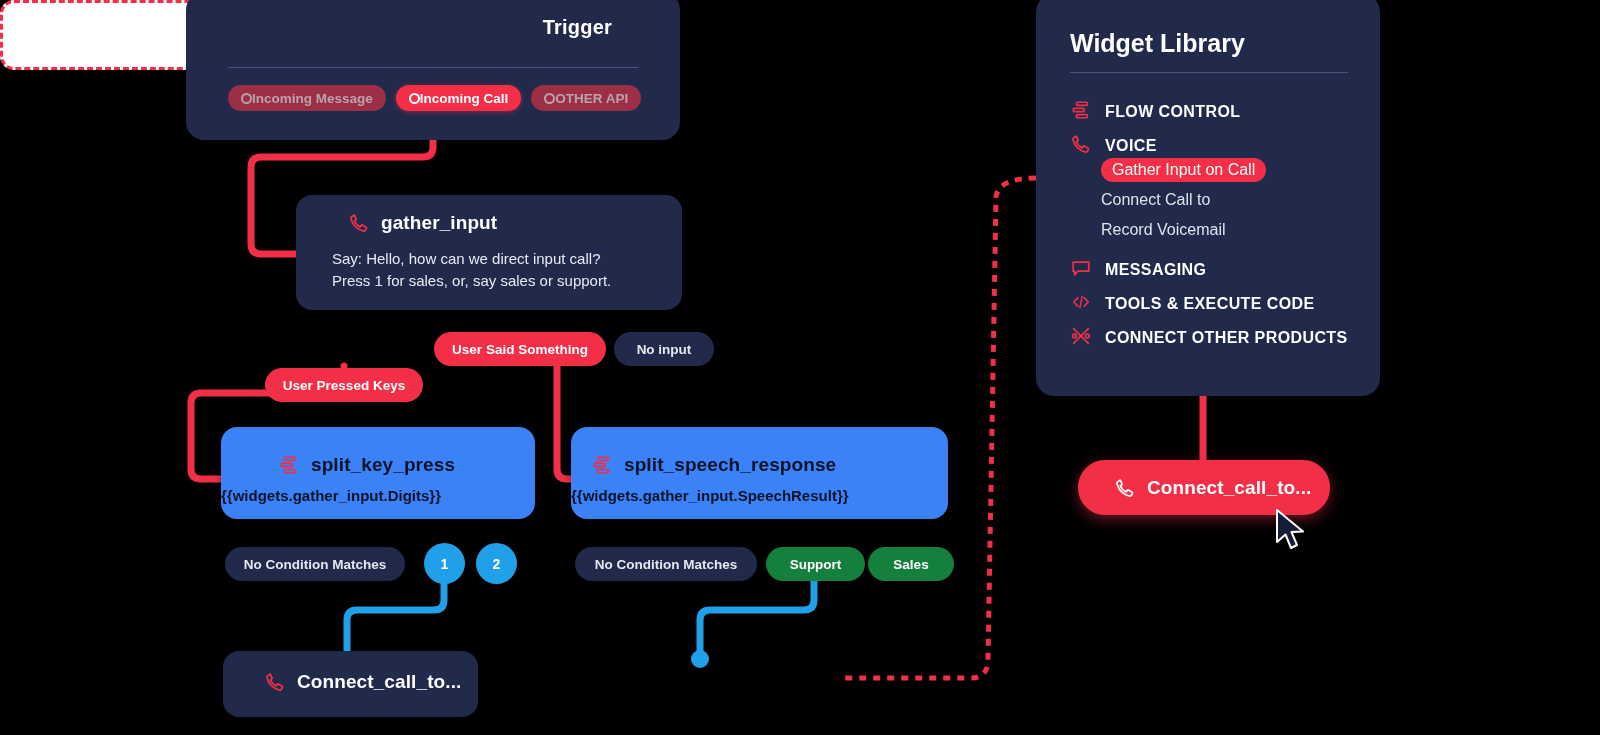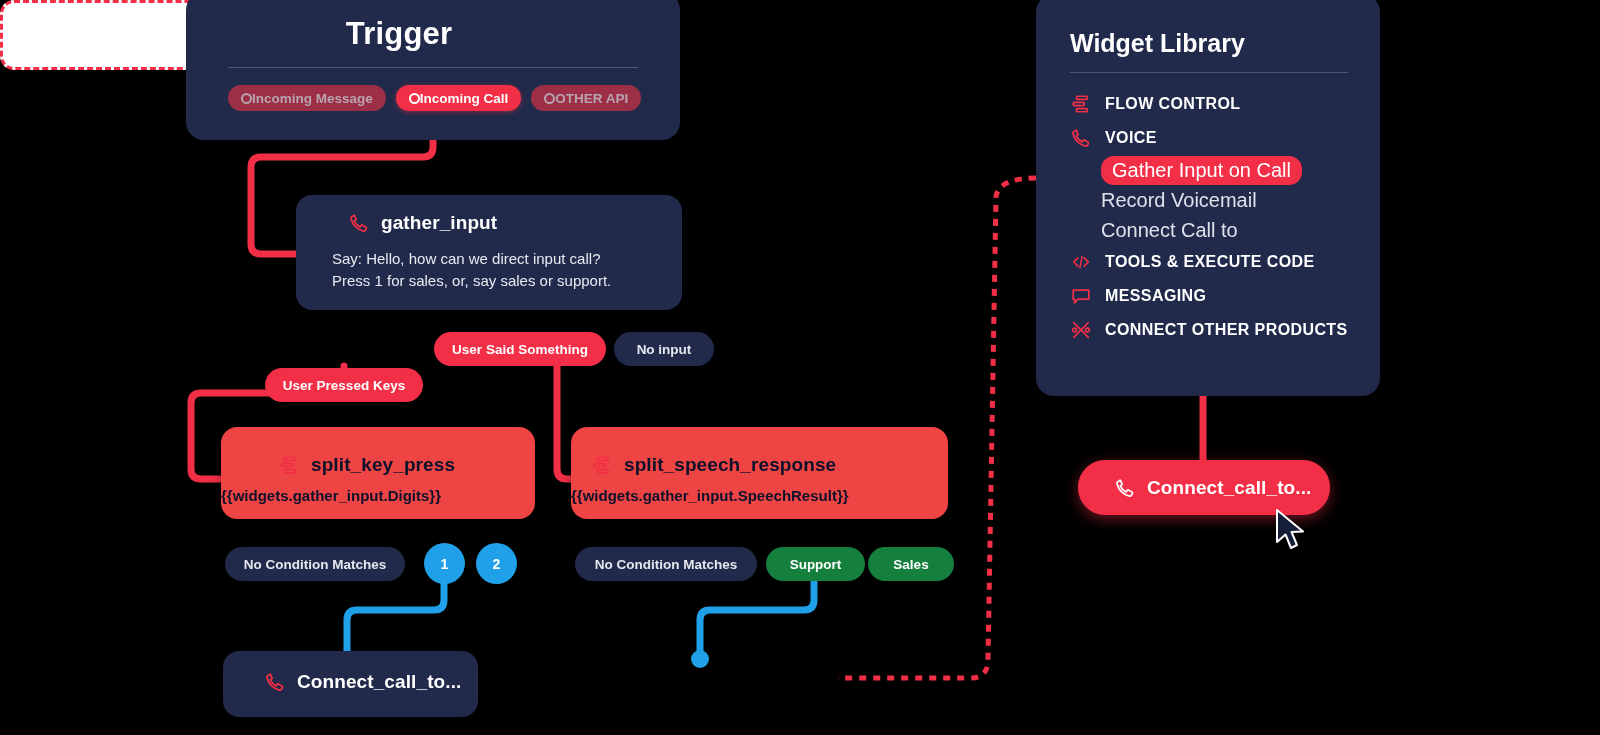--- a/index.html
+++ b/index.html
@@ -4,37 +4,37 @@
 <style>
   html,body{margin:0;padding:0;background:#000;}
   body{width:1600px;height:735px;position:relative;overflow:hidden;
        font-family:"Liberation Sans", sans-serif;color:#fff;}
   .stage{position:absolute;left:0;top:0;width:1600px;height:735px;}
   svg.wires{position:absolute;left:0;top:0;width:1600px;height:735px;overflow:visible;}
 
   
   .trigger-panel{position:absolute;left:186px;top:-8px;width:494px;height:148px;
       background:#212a4a;border-radius:18px;}
-  .trigger-title{position:absolute;left:0;top:24px;width:426px;text-align:center;
-      font-size:31px;font-weight:bold;letter-spacing:.2px;color:#fff;}
+  .trigger-title{position:absolute;left:0;top:24px;width:426px;text-align:right;
+      font-size:20px;font-weight:bold;letter-spacing:.2px;color:#fff;}
   .trigger-rule{position:absolute;left:42px;top:75px;width:410px;height:1px;background:#4c5578;}
   .trig-chips{position:absolute;left:42px;top:93px;display:flex;gap:10px;align-items:center;}
   .chip{border-radius:14px;display:inline-flex;align-items:center;gap:0;
       padding:0 13px;height:26px;font-size:13.5px;font-weight:bold;white-space:nowrap;}
   .chip.off{background:#9c2f46;color:#b9a3ae;font-weight:bold;}
   .chip.on{background:#f22f46;color:#fff;box-shadow:0 1px 5px rgba(242,47,70,.5);}
   .radio{width:11px;height:11px;border-radius:50%;border:2px solid currentColor;
       display:inline-block;box-sizing:border-box;}
   .chip.on .radio{border-color:#fff;}
   .chip.off .radio{border-color:#b9a3ae;}
 
   
   .node{position:absolute;border-radius:16px;box-sizing:border-box;}
   .node.dark{background:#212a4a;}
-  .node.light{background:#ef4444;color:#0d122b;box-shadow:0 3px 10px rgba(0,0,0,.35);}
+  .node.light{background:#3b82f6;color:#0d122b;box-shadow:0 3px 10px rgba(0,0,0,.35);}
   .node-head{display:flex;align-items:center;gap:11px;}
   .node-title{font-size:19px;font-weight:bold;letter-spacing:.1px;}
   .node-sub{font-size:15px;line-height:22px;font-weight:500;}
 
   
   #gather-input{left:296px;top:195px;width:386px;height:115px;}
   #gather-input .node-head{position:absolute;left:52px;top:17px;}
   #gather-input .node-sub{position:absolute;left:36px;top:53px;width:340px;color:#e8eaf2;}
 
   
@@ -72,23 +72,23 @@
   #p-nocond2{left:575px;top:547px;width:182px;}
   #p-support{left:766px;top:547px;width:99px;}
   #p-sales{left:868px;top:547px;width:86px;}
 
   
   .library{position:absolute;left:1036px;top:-6px;width:344px;height:402px;
       background:#212a4a;border-radius:18px;}
   .lib-title{position:absolute;left:34px;top:35px;font-size:25px;font-weight:bold;}
   .lib-rule{position:absolute;left:34px;top:78px;width:278px;height:1px;background:#4c5578;}
   .lib-list{position:absolute;left:34px;top:93px;width:300px;}
-  .lib-row{display:flex;align-items:center;gap:13px;height:34px;}
+  .lib-row{display:flex;align-items:flex-end;gap:13px;height:34px;}
   .lib-cat{font-size:16px;font-weight:bold;letter-spacing:.4px;color:#fff;}
-  .lib-sub{font-size:20px;color:#dfe2ec;padding-left:31px;height:30px;display:flex;align-items:center;text-align:center;}
+  .lib-sub{font-size:16px;color:#dfe2ec;padding-left:31px;height:30px;display:flex;align-items:center;text-align:center;}
   .lib-sub.active{color:#fff;font-weight:500;}
   .lib-sub.active span{background:#f22f46;border-radius:13px;padding:3px 11px;display:inline-block;}
   .ico{width:22px;height:22px;flex:0 0 22px;display:block;}
 
   
   #drag-chip{position:absolute;left:1078px;top:460px;width:252px;height:55px;
       background:#f22f46;border-radius:27px;display:flex;align-items:center;
       box-shadow:0 4px 14px rgba(242,47,70,.45);}
   #drag-chip .node-head{margin-left:36px;}
   #drag-chip .node-title{font-size:19px;}
@@ -218,39 +218,39 @@
         <svg class="ico" viewBox="0 0 24 24">
           <path d="M6.6 3.5 9 8l-2.2 1.8a13 13 0 0 0 6.4 6.4L15 14l4.5 2.4c.6.3.8 1 .5 1.6l-1.1 2a1.7 1.7 0 0 1-1.9.8C10.2 19 5 13.8 3.2 7c-.2-.8.1-1.5.8-1.9l2-1.1c.6-.3 1.3-.1 1.6.5Z" fill="none" stroke="#f22f46" stroke-width="1.9" stroke-linejoin="round"></path>
         </svg>
         <span class="lib-cat">VOICE</span>
       </div>
 
       <div class="lib-sub active">
         <span>Gather Input on Call</span>
       </div>
       <div class="lib-sub">
+        <span>Connect Call to</span>
+      </div>
+      <div class="lib-sub">
         <span>Record Voicemail</span>
       </div>
-      <div class="lib-sub">
-        <span>Connect Call to</span>
+
+      <div class="lib-row">
+        <svg class="ico" viewBox="0 0 24 24">
+          <path d="M3.5 5.5h17v10h-12l-3.5 4v-4h-1.5z" fill="none" stroke="#f22f46" stroke-width="1.9" stroke-linejoin="round"></path>
+        </svg>
+        <span class="lib-cat">MESSAGING</span>
       </div>
 
       <div class="lib-row">
         <svg class="ico" viewBox="0 0 24 24">
           <path d="M8.5 7.5 4 12l4.5 4.5M15.5 7.5 20 12l-4.5 4.5" fill="none" stroke="#f22f46" stroke-width="1.9" stroke-linecap="round" stroke-linejoin="round"></path>
           <path d="M13.2 5.6 10.8 18.4" stroke="#f22f46" stroke-width="1.6" stroke-linecap="round"></path>
         </svg>
         <span class="lib-cat">TOOLS &amp; EXECUTE CODE</span>
-      </div>
-
-      <div class="lib-row">
-        <svg class="ico" viewBox="0 0 24 24">
-          <path d="M3.5 5.5h17v10h-12l-3.5 4v-4h-1.5z" fill="none" stroke="#f22f46" stroke-width="1.9" stroke-linejoin="round"></path>
-        </svg>
-        <span class="lib-cat">MESSAGING</span>
       </div>
 
       <div class="lib-row">
         <svg class="ico" viewBox="0 0 24 24">
           <path d="M4 4 20 20M20 4 4 20" fill="none" stroke="#f22f46" stroke-width="1.8" stroke-linecap="round"></path>
           <circle cx="5" cy="12" r="2.1" fill="none" stroke="#f22f46" stroke-width="1.8"></circle>
           <circle cx="19" cy="12" r="2.1" fill="none" stroke="#f22f46" stroke-width="1.8"></circle>
         </svg>
         <span class="lib-cat">CONNECT OTHER PRODUCTS</span>
       </div>

